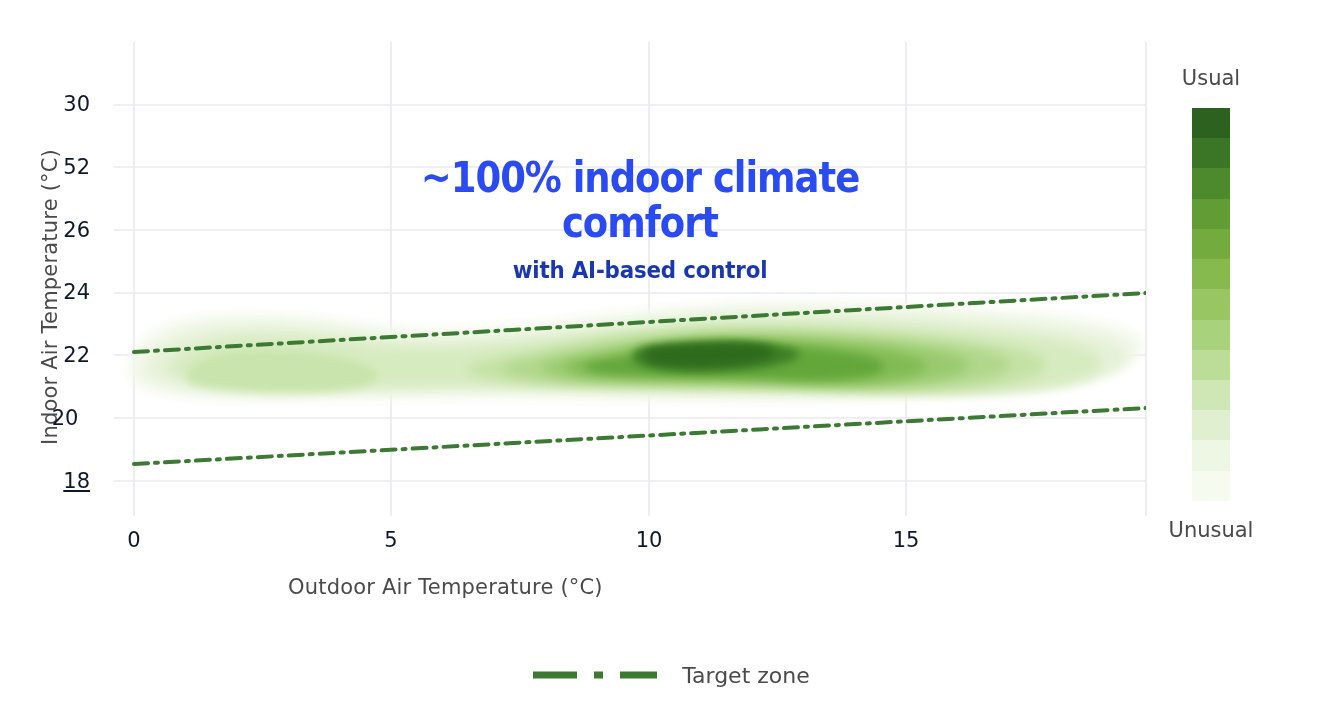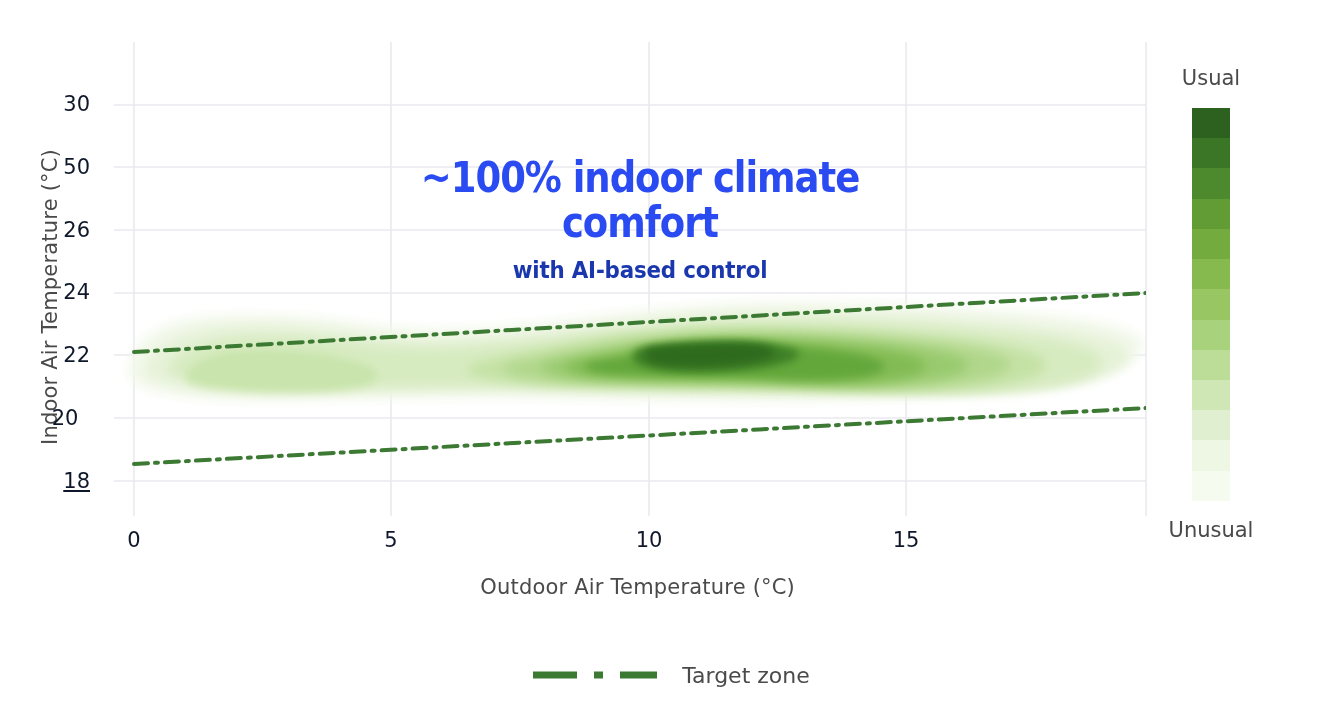--- a/index.html
+++ b/index.html
@@ -33,24 +33,24 @@
     white-space: nowrap;
   }
   #y-axis-title {
     left: -160px;
     top: 285px;
     width: 420px;
     text-align: center;
     transform: rotate(-90deg);
   }
   #x-axis-title {
-    left: 295px;
+    left: 288px;
     top: 575px;
     width: 500px;
-    text-align: right;
+    text-align: left;
   }
 
   
   .tick-label {
     position: absolute;
     font-size: 21px;
     color: #0f172a;
     white-space: nowrap;
   }
   .ytick {
@@ -237,21 +237,21 @@
 
     <g stroke="#3c7a33" stroke-width="4" fill="none" stroke-linecap="round" stroke-dasharray="14 7 3 7" clip-path="url(#plotclip)">
       <line x1="134" y1="352" x2="1146" y2="293"></line>
       <line x1="134" y1="464" x2="1146" y2="408"></line>
     </g>
   </svg>
 
   <div class="axis-title" id="y-axis-title">Indoor Air Temperature (°C)</div>
 
   <div class="tick-label ytick" style="left:40px; top:92px;">30</div>
-  <div class="tick-label ytick" style="left:40px; top:155px;">50</div>
+  <div class="tick-label ytick" style="left:40px; top:155px;">52</div>
   <div class="tick-label ytick" style="left:40px; top:218px;">26</div>
   <div class="tick-label ytick" style="left:40px; top:280px;">24</div>
   <div class="tick-label ytick" style="left:40px; top:343px;">22</div>
   <div class="tick-label ytick" style="left:40px; top:406px;text-align:center;">20</div>
   <div class="tick-label ytick" style="left:40px; top:469px;text-decoration:underline;">18</div>
 
   <div class="axis-title" id="x-axis-title">Outdoor Air Temperature (°C)</div>
 
   <div class="tick-label xtick" style="left:109px; top:528px;">0</div>
   <div class="tick-label xtick" style="left:366px; top:528px;">5</div>

